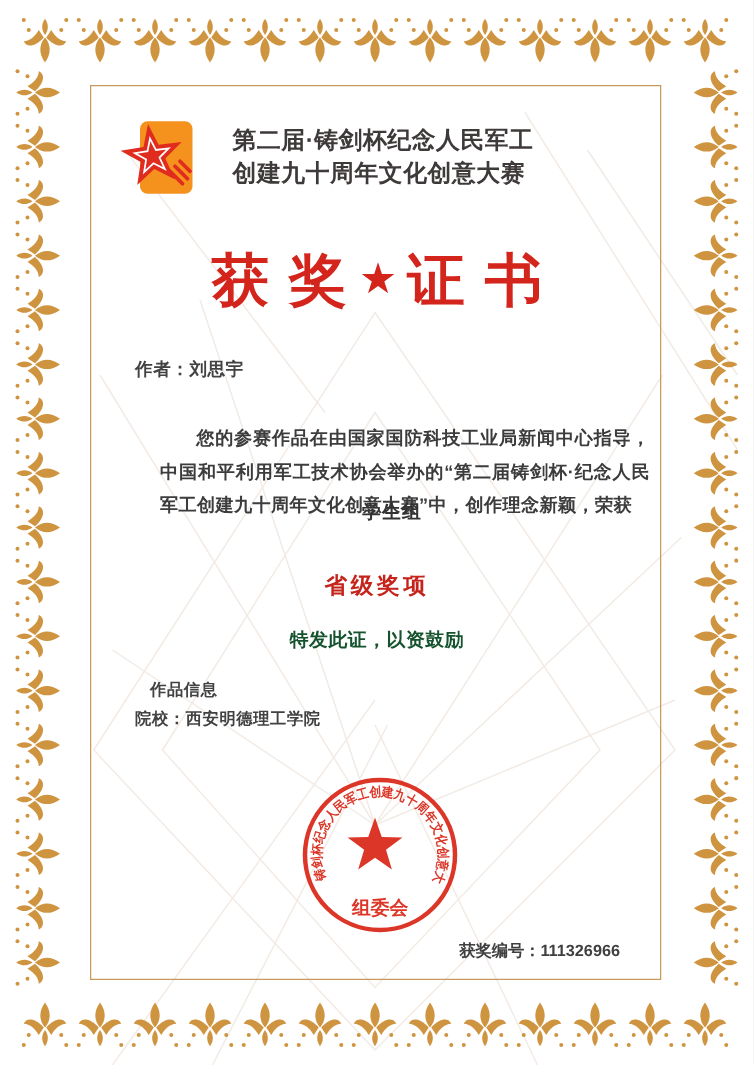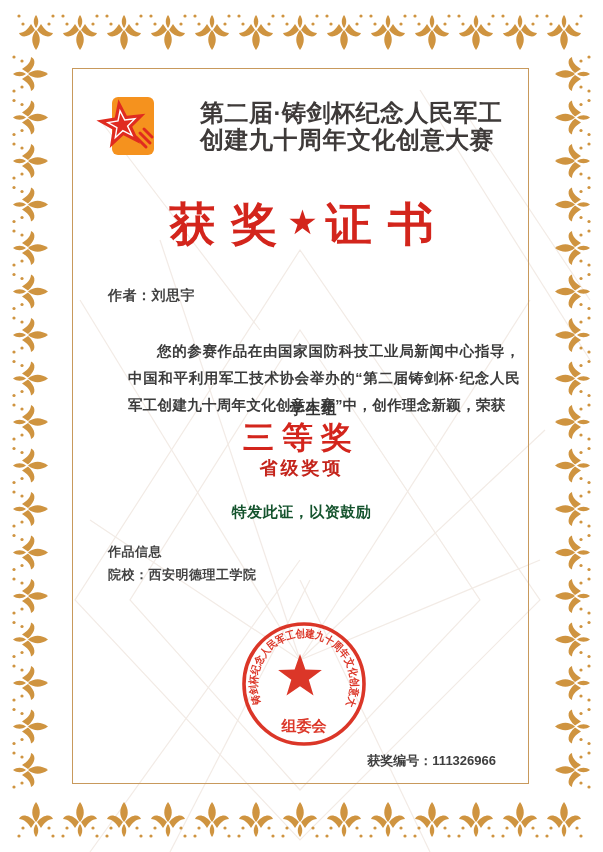--- a/index.html
+++ b/index.html
@@ -6,40 +6,40 @@
   body{background:#e8e8e8;font-family:"Liberation Sans","DejaVu Sans",sans-serif;}
   .page{position:relative;width:603px;height:852px;background:#ffffff;margin:0 auto;overflow:hidden;}
   .abs{position:absolute;}
   
   #watermark{position:absolute;left:0;top:0;z-index:0;}
   
   #ornament-svg{position:absolute;left:0;top:0;z-index:2;}
   .inner-border{position:absolute;left:72px;top:68px;width:455px;height:714px;border:1.5px solid #c8995c;z-index:1;}
   
   .logo{left:94px;top:87px;z-index:3;}
-  .header-text{left:200px;top:99px;z-index:3;font-weight:bold;color:#3e3a39;font-size:24px;line-height:27px;letter-spacing:0.5px;}
+  .header-text{left:186px;top:99px;z-index:3;font-weight:bold;color:#3e3a39;font-size:19px;line-height:27px;letter-spacing:0.5px;}
   
   .cert-title{left:0;top:194px;width:603px;text-align:center;z-index:3;color:#d3251c;font-weight:bold;font-size:46px;font-family:"Liberation Serif","DejaVu Serif",serif;}
   .cert-title .t-part{letter-spacing:16px;}
   .cert-title .t-star{font-family:"DejaVu Sans",sans-serif;font-size:34px;vertical-align:6px;letter-spacing:0;margin:0 8px 0 -6px;}
   .cert-title .t-last{margin-right:-16px;}
   
   .meta-line{left:108px;z-index:3;font-size:14px;font-weight:600;color:#424242;letter-spacing:0.5px;}
   .author-line{top:287px;}
   .work-line{top:310px;}
   
   .body-par{left:107px;top:338px;width:392px;z-index:3;font-size:14.5px;line-height:27px;font-weight:700;color:#3c3c3c;text-align:justify;text-indent:2em;letter-spacing:0.3px;margin-left:21px;}
   
   .center-line{left:0;width:603px;text-align:center;z-index:3;}
   .group-label{top:400px;font-size:15px;font-weight:bold;color:#333;letter-spacing:1px;padding-left:12px;}
   .award-name{top:417px;font-size:31px;font-weight:bold;color:#d3251c;font-family:"Liberation Serif","DejaVu Serif",serif;letter-spacing:8px;}
   .award-level{top:456px;font-size:18px;font-weight:bold;color:#c4241b;font-family:"Liberation Serif","DejaVu Serif",serif;letter-spacing:3px;}
   .issue-statement{top:503px;font-size:15px;font-weight:bold;color:#14532d;letter-spacing:0.5px;}
   
-  .info-label{top:543px;}
+  .info-label{top:543px;margin-left:12px;}
   .school-line{top:566px;}
   .info-small{font-size:13px;}
   
   .seal-svg{left:234px;top:614px;z-index:3;opacity:0.95;}
   .seal-date{left:0;top:697px;width:603px;text-align:center;z-index:4;font-size:13.5px;font-weight:bold;color:#6e4238;letter-spacing:2px;}
   
   .cert-no{right:107px;top:752px;z-index:3;font-size:13px;font-weight:600;color:#3f3f3f;}
 </style>
 </head>
 <body>
@@ -164,21 +164,20 @@
     <span class="t-part">获奖</span><span class="t-star">★</span><span class="t-part t-last">证书</span>
   </div>
 
   <div class="abs meta-line author-line">
     <span>作者：</span><span>刘思宇</span>
   </div>
 
   <div class="abs body-par">您的参赛作品在由国家国防科技工业局新闻中心指导，中国和平利用军工技术协会举办的“第二届铸剑杯·纪念人民军工创建九十周年文化创意大赛”中，创作理念新颖，荣获</div>
 
   <div class="abs center-line group-label">学生组</div>
-  <div class="abs center-line award-name">三等奖</div>
   <div class="abs center-line award-level">省级奖项</div>
   <div class="abs center-line issue-statement">特发此证，以资鼓励</div>
 
   <div class="abs meta-line info-small info-label">作品信息</div>
   <div class="abs meta-line info-small school-line">
     <span>院校：</span><span>西安明德理工学院</span>
   </div>
 
   <svg class="abs seal-svg" width="140" height="140" viewBox="0 0 140 140">
     <defs>

